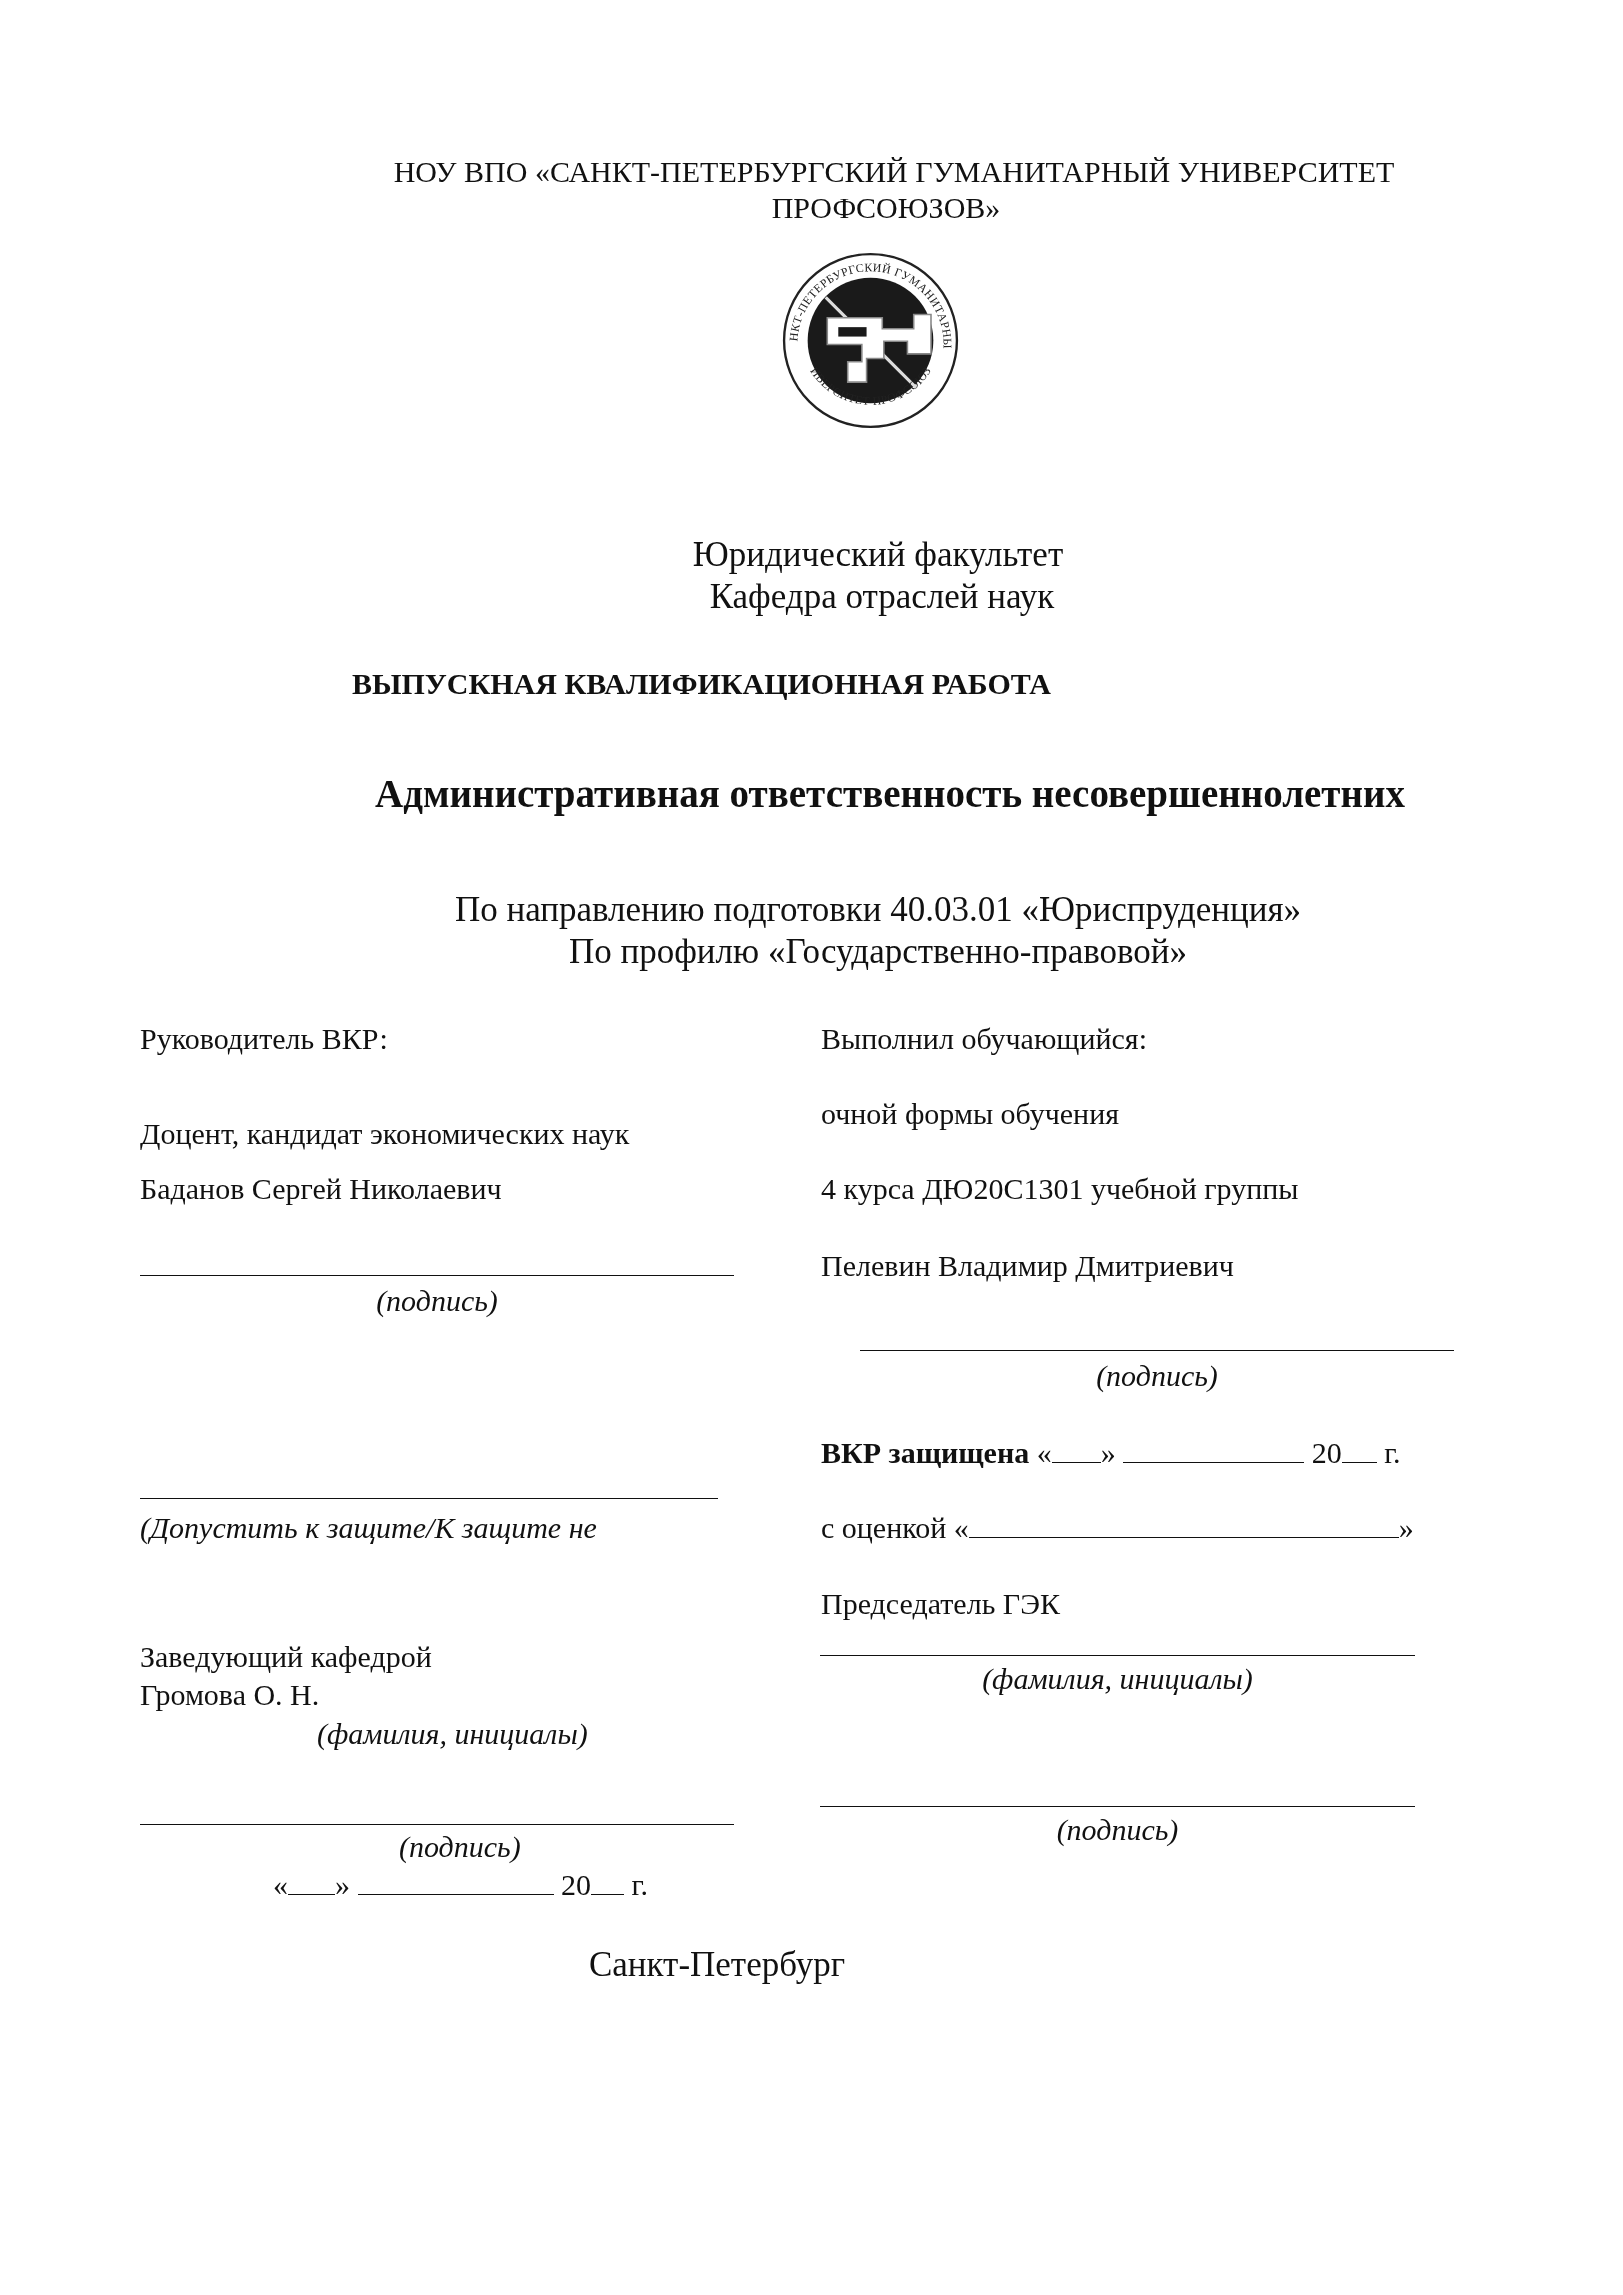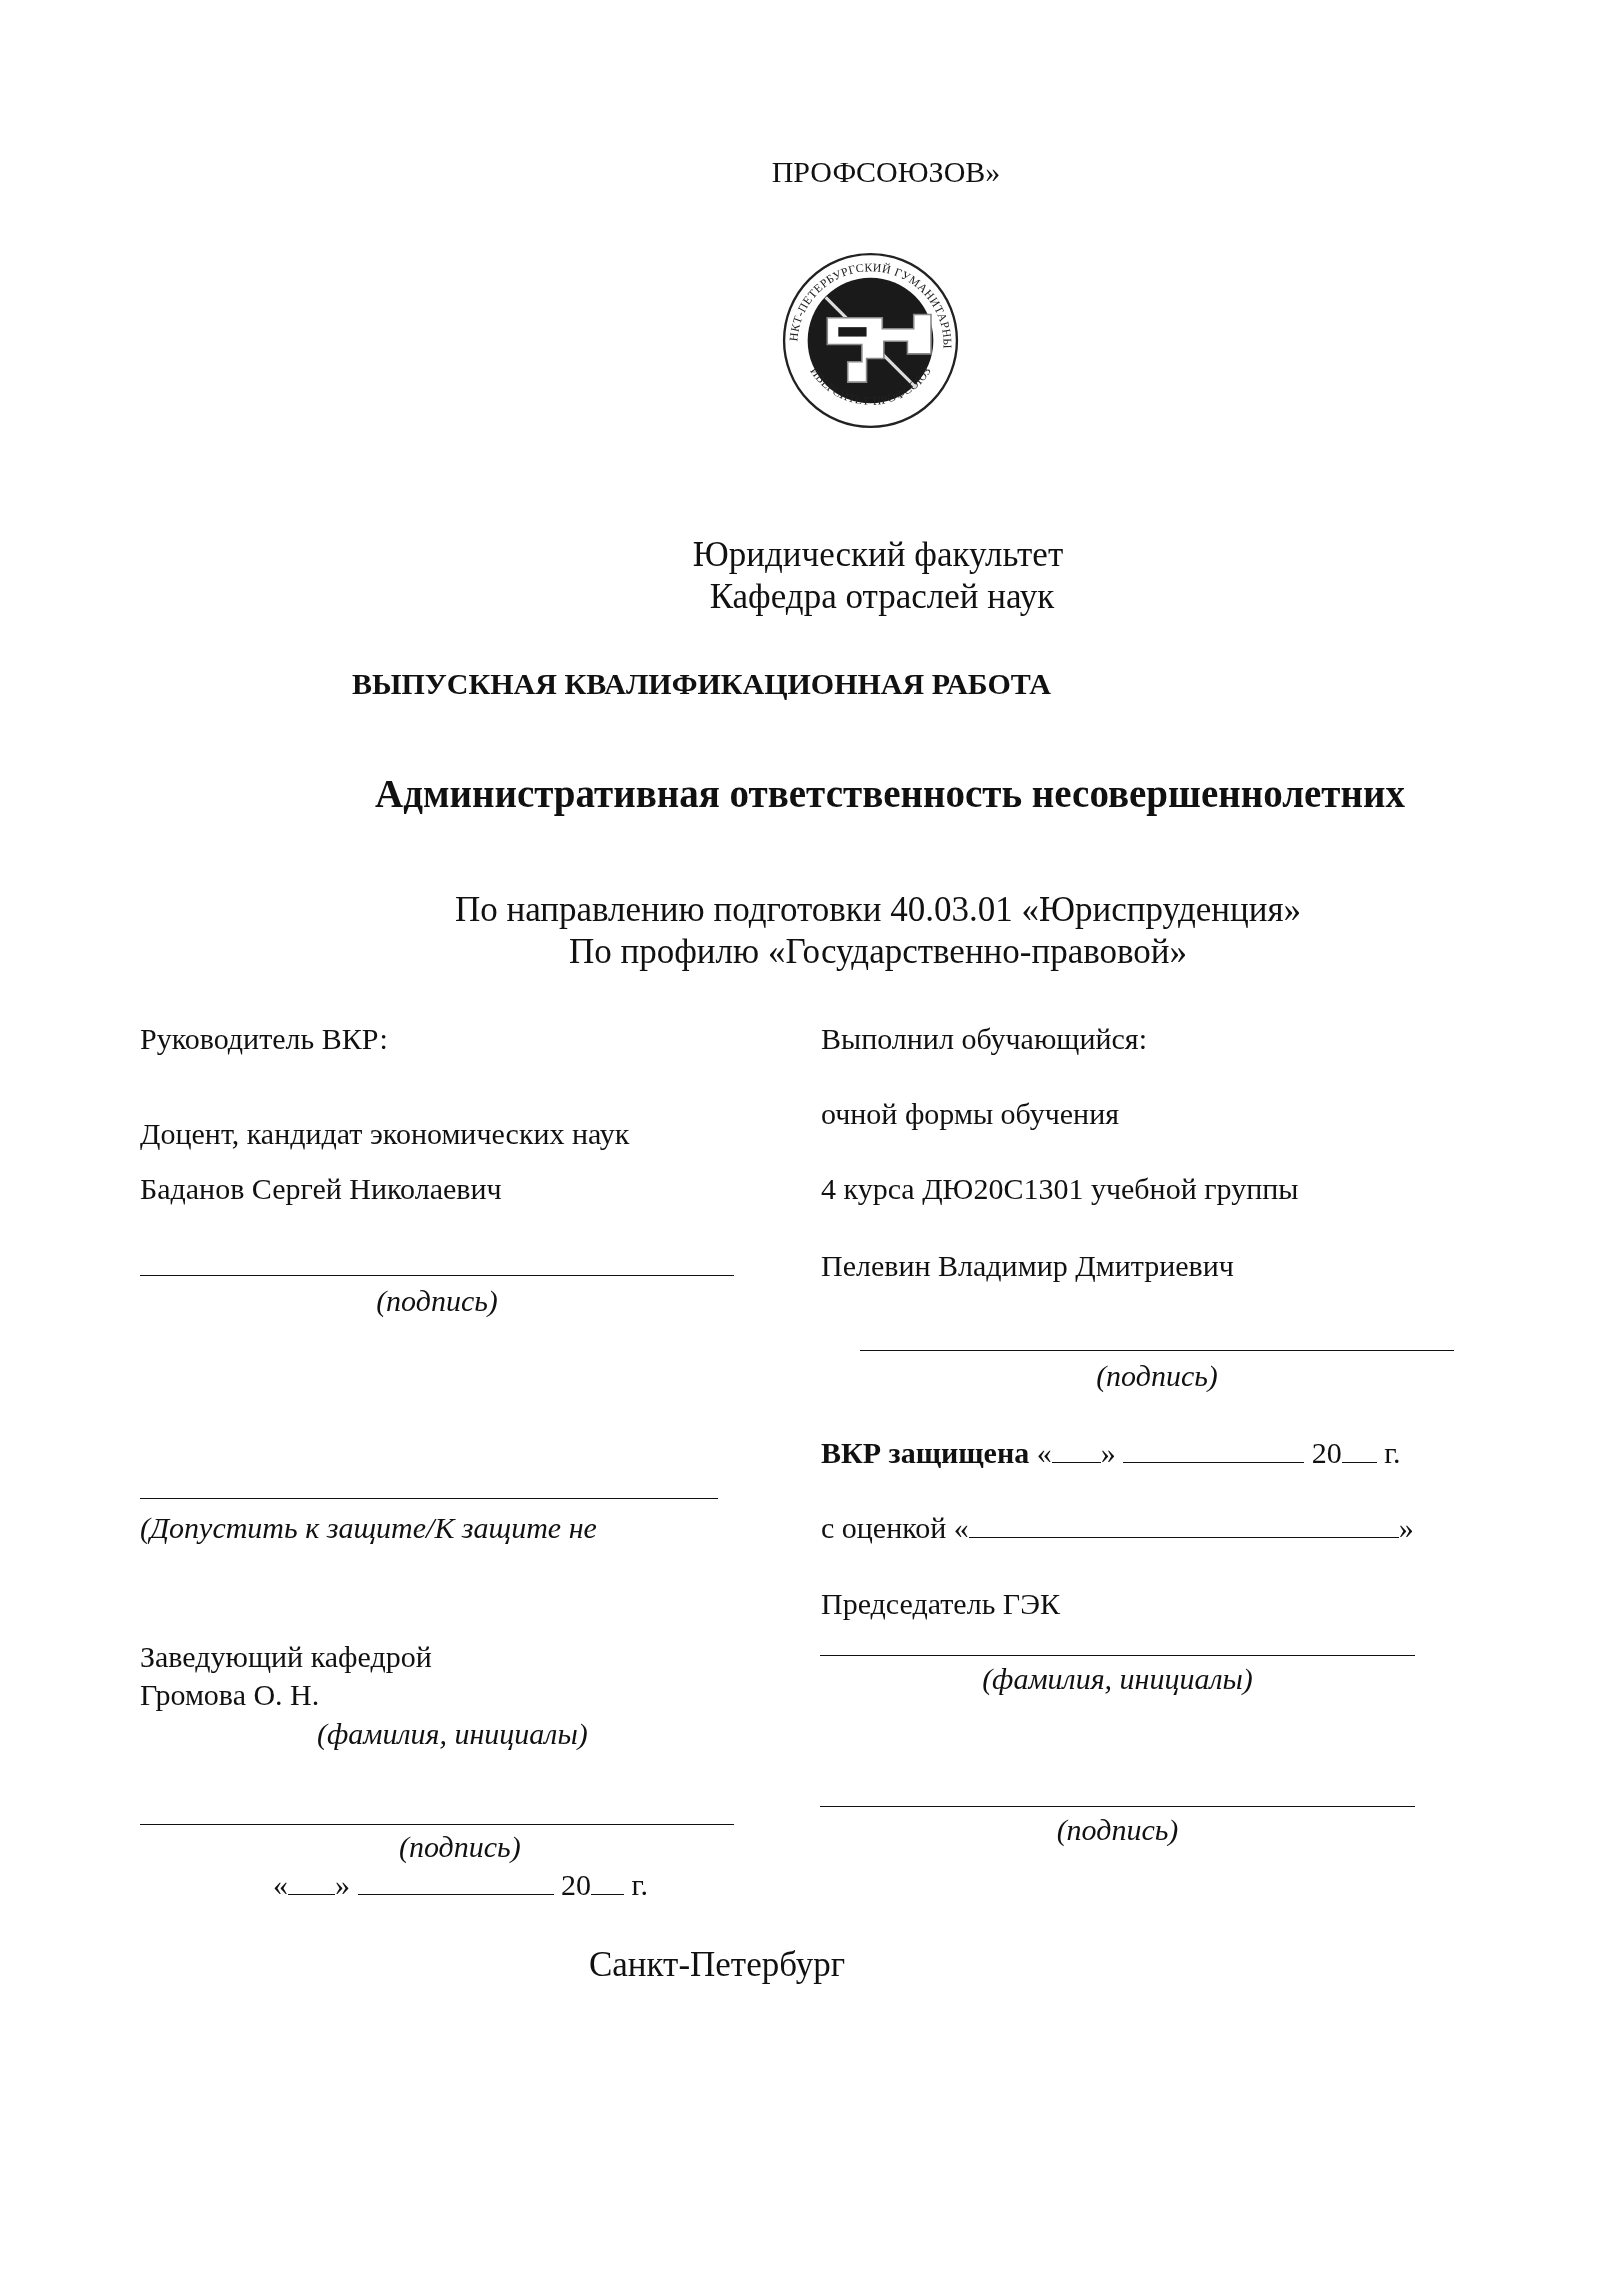--- a/index.html
+++ b/index.html
@@ -17,20 +17,21 @@
   .bold { font-weight: bold; }
   .italic { font-style: italic; }
   .uline { display: block; border-bottom: 1.6px solid #111; height: 0; }
   .fill { display: inline-block; border-bottom: 1.6px solid #111; height: 22px; vertical-align: baseline; }
   .logo { position: absolute; left: 777px; top: 250px; width: 187px; height: 181px; }
 </style>
 </head>
 <body>
 
 <div class="abs center t38" style="left:0; width:1623px; top:154px;">
+  <div style="padding-left:165px;">НОУ ВПО «САНКТ-ПЕТЕРБУРГСКИЙ ГУМАНИТАРНЫЙ УНИВЕРСИТЕТ</div>
   <div style="padding-left:149px;">ПРОФСОЮЗОВ»</div>
 </div>
 
 <div class="logo">
   <svg width="187" height="181" viewBox="0 0 238 230">
     <circle cx="119" cy="115" r="110" fill="#fff" stroke="#222" stroke-width="3"></circle>
     <circle cx="119" cy="115" r="80" fill="#1a1a1a"></circle>
     <line x1="62" y1="60" x2="178" y2="176" stroke="#ddd" stroke-width="4"></line>
     <path d="M64 86 h70 v14 h40 v-18 h22 v50 h-30 v-16 h-30 v22 h-22 v30 h-24 v-26 h18 v-22 h-44 z" fill="#fff" stroke="#888" stroke-width="2"></path>
     <path d="M78 98 h36 v12 h-36 z" fill="#1a1a1a"></path>

